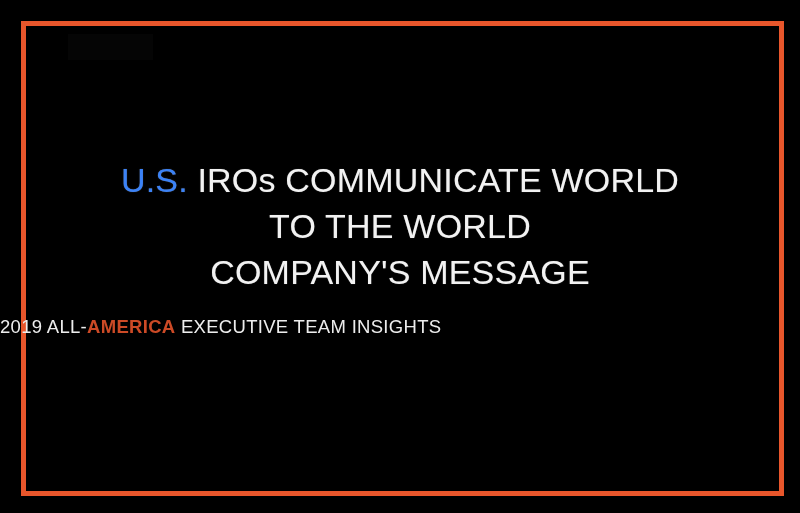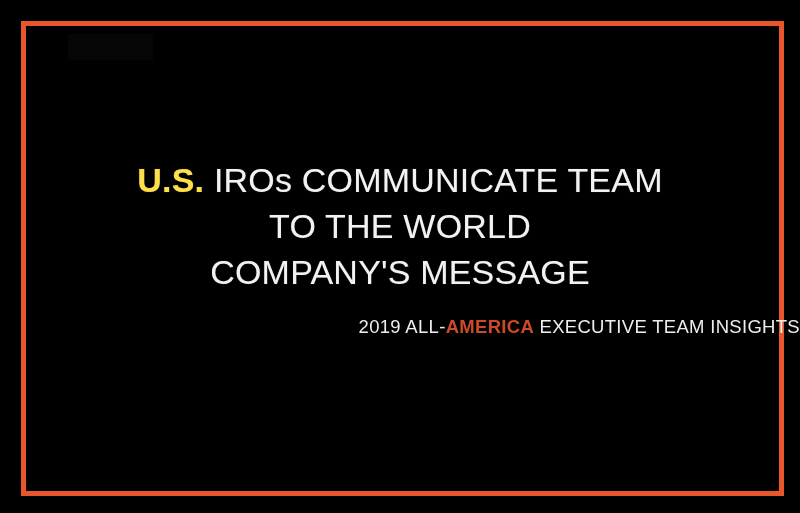--- a/index.html
+++ b/index.html
@@ -70,30 +70,30 @@
     letter-spacing: 0.2px;
     text-shadow: 0 0 1px rgba(255,255,255,0.35);
   }
 
   #headline .line {
     display: block;
     white-space: nowrap;
   }
 
   .accent-bright {
-    color: #fde047;
-    font-weight: 700;
+    color: #3b82f6;
+    font-weight: 400;
   }
 
   #subtitle {
     margin: 16px;
     padding: 0;
     width: 800px;
     margin-top: 20px;
-    text-align: right;
+    text-align: left;
     color: #ededed;
     font-weight: 400;
     font-size: 18.5px;
     line-height: 24px;
     letter-spacing: 0.3px;
     white-space: nowrap;
   }
 
   .accent-deep {
     color: #cc4a26;
@@ -105,21 +105,21 @@
 
 <div id="slide">
 
   <div id="frame"></div>
 
   <div id="watermark"></div>
 
   <div id="content">
 
     <h1 id="headline">
-      <span class="line"><span class="accent-bright">U.S.</span><span> IROs COMMUNICATE TEAM</span></span>
+      <span class="line"><span class="accent-bright">U.S.</span><span> IROs COMMUNICATE WORLD</span></span>
       <span class="line">TO THE WORLD</span>
       <span class="line">COMPANY'S MESSAGE</span>
     </h1>
 
     <p id="subtitle"><span>2019 ALL-</span><span class="accent-deep">AMERICA</span><span> EXECUTIVE TEAM INSIGHTS</span></p>
 
   </div>
 </div>
 
 </body></html>

